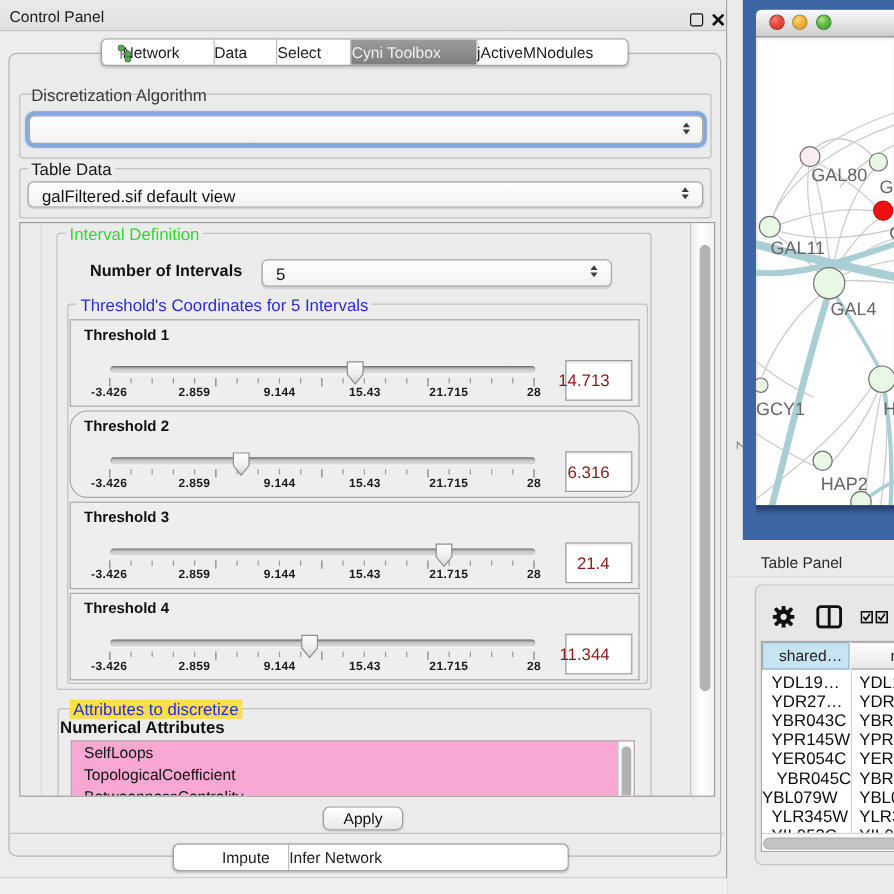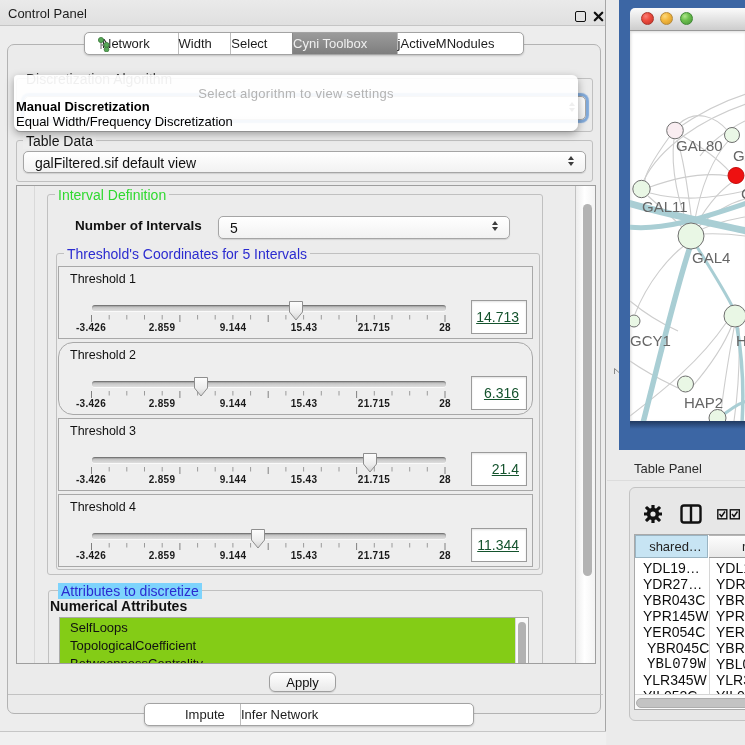--- a/index.html
+++ b/index.html
@@ -13,27 +13,27 @@
     box-shadow:0 1px 1px rgba(0,0,0,0.12);
   }
   .combo .ctext { position:absolute; left:11px; top:2.5px; font-size:14px; color:#111; }
   .arrows { position:absolute; width:9px; }
   .arrows .up { width:0;height:0;border-left:3.5px solid transparent;border-right:3.5px solid transparent;border-bottom:4.5px solid #3c3c3c; margin-bottom:2px;}
   .arrows .dn { width:0;height:0;border-left:3.5px solid transparent;border-right:3.5px solid transparent;border-top:4.5px solid #3c3c3c;}
   .grp { position:absolute; border:1px solid #c0c0c0; border-radius:3px; }
   .grplab { position:absolute; font-size:14px; background:#ececec; padding:0 3px; white-space:nowrap; }
   .tpanel { position:absolute; left:41px; width:475px; height:73px; background:#eeeeee;
     border:1px solid #a8a8a8; }
-  .tpanel .tlab { position:absolute; left:11px; top:5px; font-size:12.5px; font-weight:normal; color:#111; }
+  .tpanel .tlab { position:absolute; left:11px; top:5px; font-size:12.5px; font-weight:bold; color:#111; }
   .track { position:absolute; left:33px; top:38px; width:354px; height:6px; border-radius:3px;
     background:linear-gradient(#8f8f8f,#c9c9c9 45%,#dedede); box-shadow:inset 0 1px 1px rgba(0,0,0,0.25), 0 1px 0 rgba(255,255,255,0.7); }
   .thumb { position:absolute; top:33px; width:16px; height:22px; }
   .vbox { position:absolute; left:412px; top:33px; width:56px; height:34px; background:#fff;
     border:1px solid #9b9b9b; box-shadow:inset 0 1px 2px rgba(0,0,0,0.12); }
-  .vbox span { position:absolute; right:7px; top:8px; font-size:14px; color:#14532d;text-decoration:underline; }
+  .vbox span { position:absolute; right:18px; top:8px; font-size:14px; color:#7f1d1d; }
   .seg { position:absolute; display:flex; height:23px; background:#fff;
     border:1px solid #a3a3a3; border-radius:5px; overflow:hidden;
     box-shadow:0 1px 2px rgba(0,0,0,0.18); }
   .seg div { font-size:13px; color:#1c1c1c; text-align:left; line-height:21px; border-left:1px solid #bdbdbd; }
   .seg div:first-child { border-left:none; }
   .seg div.sel { background:linear-gradient(#9b9b9b,#7e7e7e); color:#efefef; border-left-color:#8a8a8a; }
   .row { position:absolute; font-size:14px; color:#0d0d0d; white-space:nowrap;text-align:right; }
 </style>
 </head>
 <body>
@@ -53,21 +53,21 @@
   <div class="seg" style="left:84px;top:32px;width:440px;">
     <div style="width:93px;position:relative;">
       <svg class="abs" style="left:13px;top:4px;" width="12" height="15" viewBox="0 0 12 15">
         <path d="M3 4 V12 M3 8 H8" stroke="#8a8a8a" stroke-width="1.3" fill="none"></path>
         <circle cx="3" cy="3" r="2.6" fill="#57a757" stroke="#3c7a3c" stroke-width="0.8"></circle>
         <circle cx="8.5" cy="8" r="2.6" fill="#57a757" stroke="#3c7a3c" stroke-width="0.8"></circle>
         <circle cx="8.5" cy="12.5" r="2.4" fill="#57a757" stroke="#3c7a3c" stroke-width="0.8"></circle>
       </svg>
       <span style="margin-left:17px;">Network</span>
     </div>
-    <div style="width:53px;">Width</div>
+    <div style="width:53px;">Data</div>
     <div style="width:62px;">Select</div>
     <div class="sel" style="width:105px;">Cyni Toolbox</div>
     <div style="width:127px;">jActiveMNodules</div>
   </div>
 
   <div class="grp" style="left:16px;top:78px;width:577px;height:54px;"></div>
   <span class="grplab" style="left:23px;top:71px;color:#3a3a3a;background:transparent;">Discretization Algorithm</span>
   <div class="combo" style="left:24px;top:96px;width:562px;height:24px;box-shadow:0 0 1px 3px rgba(103,153,212,0.8);">
     <div class="arrows" style="right:7px;top:5px;">
         <div class="up"></div>
@@ -286,47 +286,42 @@
             </linearGradient>
           </defs>
           <path d="M1.5 1.5 h13 v10.5 l-6.5 8 l-6.5 -8 z" fill="url(#tg3)" stroke="#8e8e8e" stroke-width="1"></path>
         </svg>
       <div class="vbox">
           <span>11.344</span>
         </div>
     </div>
 
     <div class="grp" style="left:31px;top:404px;width:495px;height:80px;"></div>
-    <span class="grplab" style="left:41px;top:397px;color:#2b2bd0;background:#7dd3fc;">Attributes to discretize</span>
+    <span class="grplab" style="left:41px;top:397px;color:#2b2bd0;background:#fde047;">Attributes to discretize</span>
     <span class="abs" style="left:33px;top:412px;font-size:14px;font-weight:bold;color:#111;">Numerical Attributes</span>
-    <div class="abs" style="left:42px;top:431px;width:470px;height:48px;background:#84cc16;border:1px solid #aaa;border-bottom:none;">
+    <div class="abs" style="left:42px;top:431px;width:470px;height:48px;background:#f9a8d4;border:1px solid #aaa;border-bottom:none;">
       <div class="abs" style="left:10px;top:2px;font-size:13px;color:#111;">SelfLoops</div>
       <div class="abs" style="left:10px;top:20px;font-size:13px;color:#111;">TopologicalCoefficient</div>
       <div class="abs" style="left:10px;top:38px;font-size:13px;color:#111;">BetweennessCentrality</div>
       <div class="abs" style="right:0;top:0;width:13px;height:100%;background:#fafafa;border-left:1px solid #d8d8d8;"></div>
       <div class="abs" style="right:2.5px;top:4px;width:8px;height:44px;background:#b2b2b2;border-radius:4px;"></div>
     </div>
   </div>
 
   <div class="abs" style="left:269px;top:672px;width:67px;height:20px;background:linear-gradient(#ffffff,#e9e9e9);border:1px solid #9f9f9f;border-radius:6px;text-align:center;font-size:13px;color:#111;line-height:19px;box-shadow:0 1px 1px rgba(0,0,0,0.1);">Apply</div>
 
   <div class="abs" style="left:8px;top:694px;width:595px;height:1px;background:#c2c2c2;"></div>
   <div class="abs" style="left:0;top:731px;width:606px;height:1px;background:#c6c6c6;"></div>
   <div class="abs" style="left:0;top:732px;width:606px;height:13px;background:#f0f0f0;"></div>
 
   <div class="seg" style="left:144px;top:703px;width:330px;">
     <div style="width:95px;padding-left:40px;">Impute Data</div>
     <div style="width:118px;">Infer Network</div>
   </div>
 
-  <div class="abs" style="left:14px;top:75px;width:564px;height:56px;background:rgba(255,255,255,0.92);border-radius:4px 6px 7px 7px;box-shadow:0 3px 8px rgba(0,0,0,0.35);">
-    <div class="abs" style="left:0;top:11px;width:100%;text-align:center;font-size:13px;color:#b3b3b3;letter-spacing:0.3px;">Select algorithm to view settings</div>
-    <div class="abs" style="left:2px;top:24px;font-size:13px;font-weight:bold;color:#000;">Manual Discretization</div>
-    <div class="abs" style="left:2px;top:39px;font-size:13px;color:#000;">Equal Width/Frequency Discretization</div>
-  </div>
 </div>
 
 <div class="abs" style="left:607px;top:0;width:138px;height:745px;background:#ebebeb;"></div>
 <svg class="abs" style="left:613px;top:367px;" width="8" height="9" viewBox="0 0 8 9">
     <path d="M1.5 7 L1.5 1.5 L6 5.5" fill="none" stroke="#8a8a8a" stroke-width="1"></path>
   </svg>
 
 <div class="abs" style="left:619px;top:0;width:126px;height:450px;background:#3c66a4;">
 
   <div class="abs" style="left:11px;top:8px;width:115px;height:23px;background:linear-gradient(#fbfbfb,#cdcdcd);border-bottom:1px solid #999;border-radius:5px 0 0 0;">
@@ -435,21 +430,21 @@
       <div class="row" style="left:8px;top:41.0px;">YDR27…</div>
         <div class="row" style="left:81px;top:41.0px;">YDR2</div>
       <div class="row" style="left:8px;top:57.0px;">YBR043C</div>
         <div class="row" style="left:81px;top:57.0px;">YBR0</div>
       <div class="row" style="left:8px;top:73.0px;">YPR145W</div>
         <div class="row" style="left:81px;top:73.0px;">YPR1</div>
       <div class="row" style="left:8px;top:89.0px;">YER054C</div>
         <div class="row" style="left:81px;top:89.0px;">YER0</div>
       <div class="row" style="left:12px;top:105.0px;">YBR045C</div>
         <div class="row" style="left:81px;top:105.0px;">YBR0</div>
-      <div class="row" style="left:12px;top:121.0px;font-family:Liberation Mono, monospace;">YBL079W</div>
+      <div class="row" style="left:0;top:121.0px;">YBL079W</div>
         <div class="row" style="left:81px;top:121.0px;">YBL0</div>
       <div class="row" style="left:8px;top:137.0px;">YLR345W</div>
         <div class="row" style="left:81px;top:137.0px;">YLR3</div>
       <div class="row" style="left:8px;top:153.0px;">YIL052C</div>
         <div class="row" style="left:81px;top:153.0px;">YIL0</div>
 
       <div class="abs" style="left:0;top:159px;width:100%;height:17px;background:#fafafa;border-top:1px solid #d5d5d5;"></div>
       <div class="abs" style="left:1px;top:163px;width:140px;height:10px;background:#c3c3c3;border:1px solid #adadad;border-radius:5px;"></div>
     </div>
   </div>

